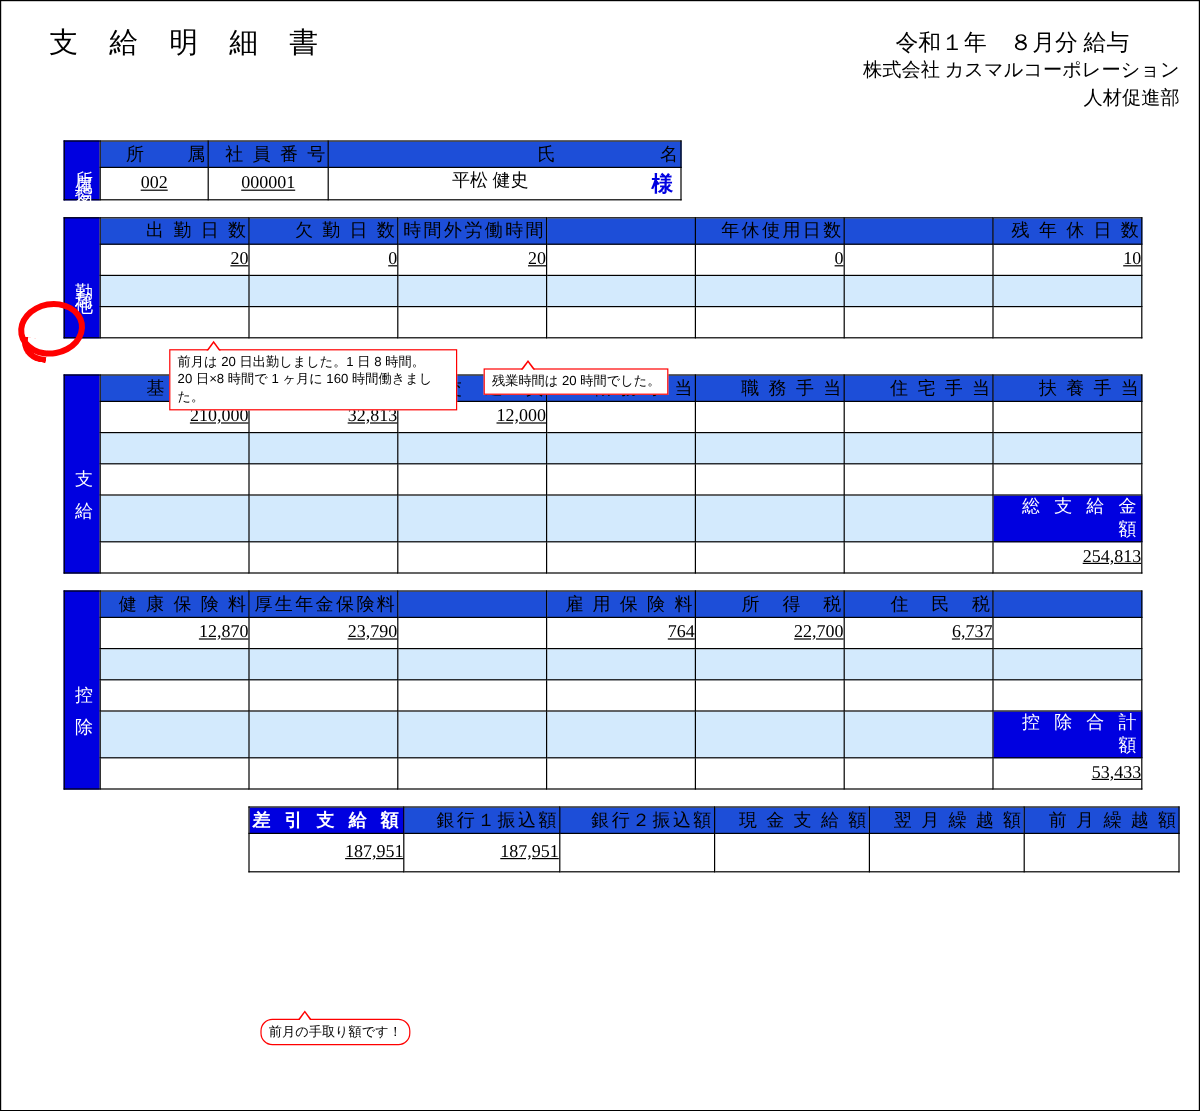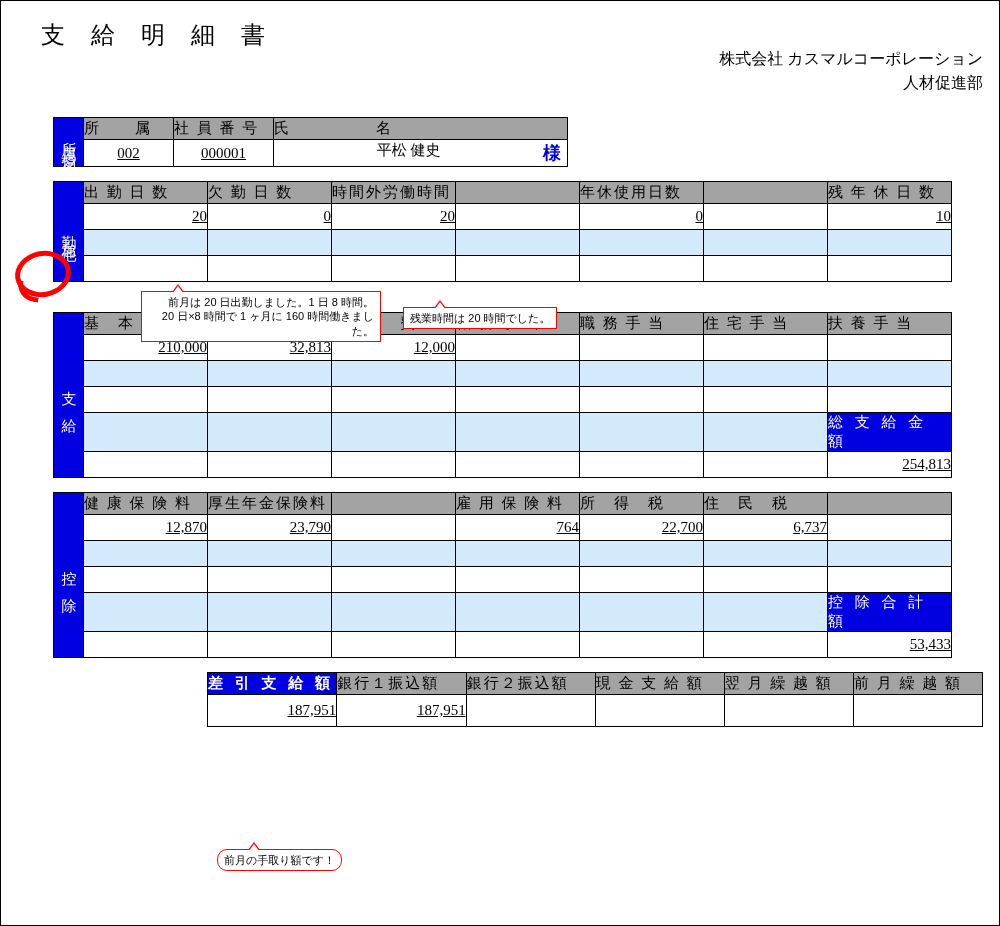--- a/index.html
+++ b/index.html
@@ -27,45 +27,44 @@
     writing-mode:vertical-rl; text-orientation:upright;
     display:flex; align-items:center; justify-content:center;
     letter-spacing:6px; border:1px solid #000; border-right:none;
   }
   .grid { border-collapse:collapse; }
   .grid td, .grid th {
     border:1px solid #000; font-size:15px;
     padding:0; vertical-align:middle;
     font-family: serif;
   }
-  .hdr { background:#a3a3a3; text-align:left; height:22px; font-weight:normal; letter-spacing:2px;}
+  .hdr { background:#1d4ed8; text-align:right; height:22px; font-weight:normal; letter-spacing:2px;}
   .val { background:#fff; text-align:right; padding-right:6px; height:26px; font-size:17px;text-decoration:underline;}
   .empty { background:#fff; height:26px;}
   .shade { background:#d3eafd; height:26px;}
-  .navylabel { background:#0000e0; color:#fff; text-align:left; letter-spacing:4px; font-size:15px;}
+  .navylabel { background:#0000e0; color:#fff; text-align:right; letter-spacing:4px; font-size:15px;}
   .name { text-align:center; padding-left:6px; font-size:18px;margin-left:29px;}
   .sama { float:right; color:#0000e0; font-weight:bold; font-size:18px; padding-right:6px;}
   
   
   .circle {
     position:absolute; left:14px; top:250px; width:56px; height:46px;
     border:5px solid #f00; border-radius:50%; transform:rotate(-10deg);
   }
   .circle::after {
     content:''; position:absolute; left:-6px; bottom:-6px; width:18px; height:14px;
     border-bottom:5px solid #f00; border-left:5px solid #f00;
     border-radius:0 0 0 18px; transform:rotate(20deg);
   }
   
   
   .callout {
     position:absolute; border:1.5px solid #f00; background:#fff;
     font-size:11px; padding:3px 6px; line-height:1.3;
     font-family:"Hiragino Kaku Gothic ProN", sans-serif;
-    text-align:right;
   }
   .callout::before {
     content:''; position:absolute; width:0; height:0;
     border-left:6px solid transparent; border-right:6px solid transparent;
     border-bottom:8px solid #f00; top:-8px; left:30px;
   }
   .callout::after {
     content:''; position:absolute; width:0; height:0;
     border-left:5px solid transparent; border-right:5px solid transparent;
     border-bottom:7px solid #fff; top:-6px; left:31px;
@@ -76,20 +75,21 @@
   
   .c6 td, .c6 th { width:130px; }
 </style>
 </head>
 <body>
 
 <div class="page">
 
   <div class="header-row">
     <div class="title">支 給 明 細 書</div>
+    <div class="date">令和１年　８月分 給与</div>
   </div>
   <div class="company">
     <div>株式会社 カスマルコーポレーション</div>
     <div>人材促進部</div>
   </div>
 
   <div class="section" style="margin-top:22px;">
     <div class="vlabel" style="height:50px;">所属指名</div>
     <table class="grid">
       <tbody>

